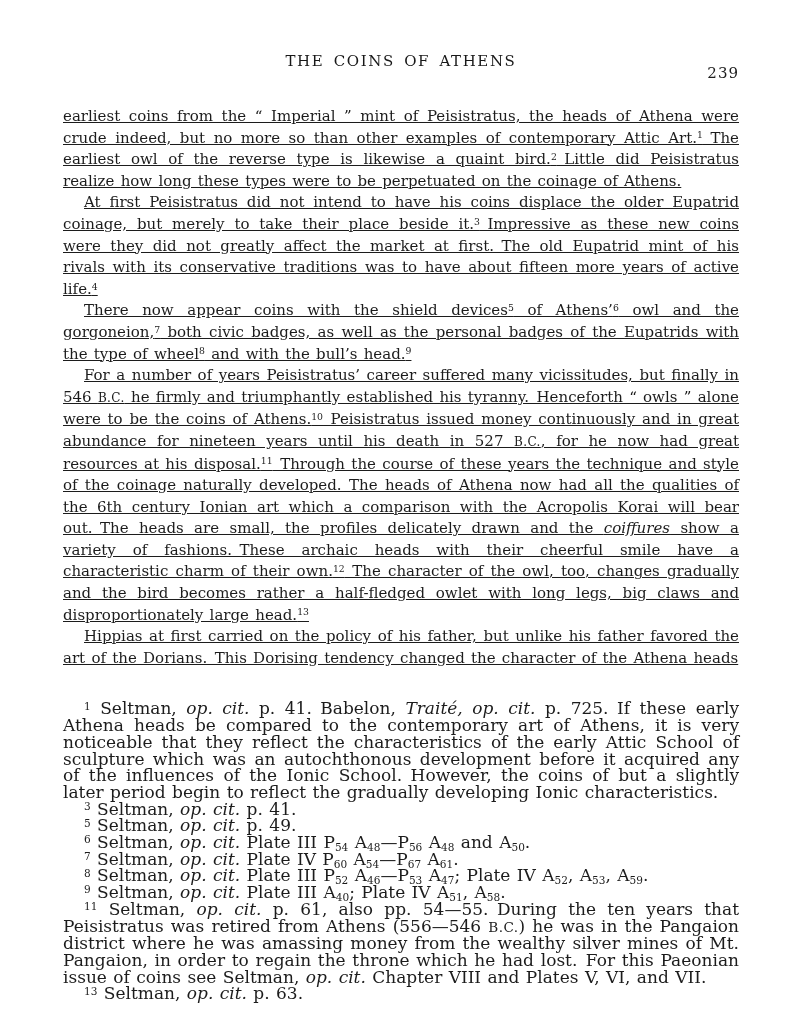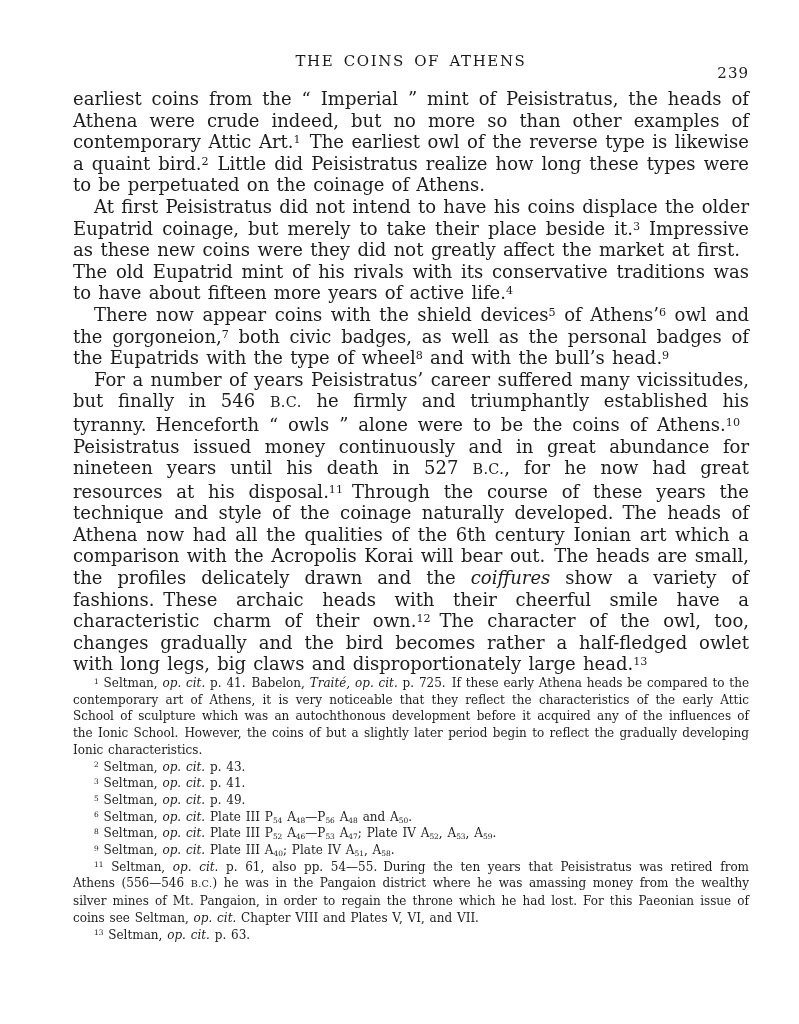--- a/index.html
+++ b/index.html
@@ -11,48 +11,50 @@
     -webkit-font-smoothing: antialiased;
   }
   .page {
     position: relative;
     width: 799px; height: 1024px;
     background: #ffffff;
     overflow: hidden;
   }
   .content {
     position: absolute;
-    left: 73px; top: 52px;
+    left: 63px; top: 52px;
     width: 676px;
   }
   .header { position: relative; height: 20px; }
   .title {
     text-align: center;
     font-size: 15px;
     letter-spacing: 1.6px;
     word-spacing: 3px;
     color: #181818;
   }
   .pagenum {
     position: absolute; right: 0; top: 0;
     font-size: 15px;
     letter-spacing: 1px;
     margin-top: 12px;
   }
   .bodytext {
-    margin-top: 16px;
-    font-size: 18px;
+    margin-top: 34px;
+    font-size: 15px;
     line-height: 21.6px;
     text-align: justify;
     word-spacing: 1.5px;
+    text-decoration: underline;
   }
   .bodytext p { margin: 0; }
   .indent { text-indent: 21px; }
   .footnotes {
-    font-size: 12px;
+    margin-top: 31px;
+    font-size: 17px;
     line-height: 16.7px;
     text-align: justify;
     word-spacing: 1px;
   }
   .footnotes p { margin: 0; }
   sup {
     font-size: 0.62em; line-height: 0;
     vertical-align: baseline; position: relative; top: -0.45em;
   }
   sub {
@@ -70,27 +72,28 @@
     <div class="header">
       <div class="title">THE COINS OF ATHENS</div>
       <div class="pagenum">239</div>
     </div>
 
     <div class="bodytext">
         <p>earliest coins from the “ Imperial ” mint of Peisistratus, the heads of Athena were crude indeed, but no more so than other examples of contemporary Attic Art.<sup>1</sup> The earliest owl of the reverse type is likewise a quaint bird.<sup>2</sup> Little did Peisistratus realize how long these types were to be perpetuated on the coinage of Athens.</p>
         <p class="indent">At first Peisistratus did not intend to have his coins displace the older Eupatrid coinage, but merely to take their place beside it.<sup>3</sup> Impressive as these new coins were they did not greatly affect the market at first. The old Eupatrid mint of his rivals with its conservative traditions was to have about fifteen more years of active life.<sup>4</sup></p>
         <p class="indent">There now appear coins with the shield devices<sup>5</sup> of Athens’<sup>6</sup> owl and the gorgoneion,<sup>7</sup> both civic badges, as well as the personal badges of the Eupatrids with the type of wheel<sup>8</sup> and with the bull’s head.<sup>9</sup></p>
         <p class="indent">For a number of years Peisistratus’ career suffered many vicissitudes, but finally in 546 <span class="sc">B.C.</span> he firmly and triumphantly established his tyranny. Henceforth “ owls ” alone were to be the coins of Athens.<sup>10</sup> Peisistratus issued money continuously and in great abundance for nineteen years until his death in 527 <span class="sc">B.C.</span>, for he now had great resources at his disposal.<sup>11</sup> Through the course of these years the technique and style of the coinage naturally developed. The heads of Athena now had all the qualities of the 6th century Ionian art which a comparison with the Acropolis Korai will bear out. The heads are small, the profiles delicately drawn and the <i>coiffures</i> show a variety of fashions. These archaic heads with their cheerful smile have a characteristic charm of their own.<sup>12</sup> The character of the owl, too, changes gradually and the bird becomes rather a half-fledged owlet with long legs, big claws and disproportionately large head.<sup>13</sup></p>
+        <p class="indent">Hippias at first carried on the policy of his father, but unlike his father favored the art of the Dorians. This Dorising tendency changed the character of the Athena heads</p>
       </div>
 
     <div class="footnotes">
         <p class="indent"><sup>1</sup> Seltman, <i>op. cit.</i> p. 41. Babelon, <i>Traité, op. cit.</i> p. 725. If these early Athena heads be compared to the contemporary art of Athens, it is very noticeable that they reflect the characteristics of the early Attic School of sculpture which was an autochthonous development before it acquired any of the influences of the Ionic School. However, the coins of but a slightly later period begin to reflect the gradually developing Ionic characteristics.</p>
-        <p class="indent"><sup>2</sup> Seltman, <i>op. cit.</i> p. 43.</p>
         <p class="indent"><sup>3</sup> Seltman, <i>op. cit.</i> p. 41.</p>
         <p class="indent"><sup>5</sup> Seltman, <i>op. cit.</i> p. 49.</p>
         <p class="indent"><sup>6</sup> Seltman, <i>op. cit.</i> Plate III P<sub>54</sub> A<sub>48</sub>—P<sub>56</sub> A<sub>48</sub> and A<sub>50</sub>.</p>
+        <p class="indent"><sup>7</sup> Seltman, <i>op. cit.</i> Plate IV P<sub>60</sub> A<sub>54</sub>—P<sub>67</sub> A<sub>61</sub>.</p>
         <p class="indent"><sup>8</sup> Seltman, <i>op. cit.</i> Plate III P<sub>52</sub> A<sub>46</sub>—P<sub>53</sub> A<sub>47</sub>; Plate IV A<sub>52</sub>, A<sub>53</sub>, A<sub>59</sub>.</p>
         <p class="indent"><sup>9</sup> Seltman, <i>op. cit.</i> Plate III A<sub>40</sub>; Plate IV A<sub>51</sub>, A<sub>58</sub>.</p>
         <p class="indent"><sup>11</sup> Seltman, <i>op. cit.</i> p. 61, also pp. 54—55. During the ten years that Peisistratus was retired from Athens (556—546 <span class="sc">B.C.</span>) he was in the Pangaion district where he was amassing money from the wealthy silver mines of Mt. Pangaion, in order to regain the throne which he had lost. For this Paeonian issue of coins see Seltman, <i>op. cit.</i> Chapter VIII and Plates V, VI, and VII.</p>
         <p class="indent"><sup>13</sup> Seltman, <i>op. cit.</i> p. 63.</p>
       </div>
   </div>
 </div>
 
 </body></html>

